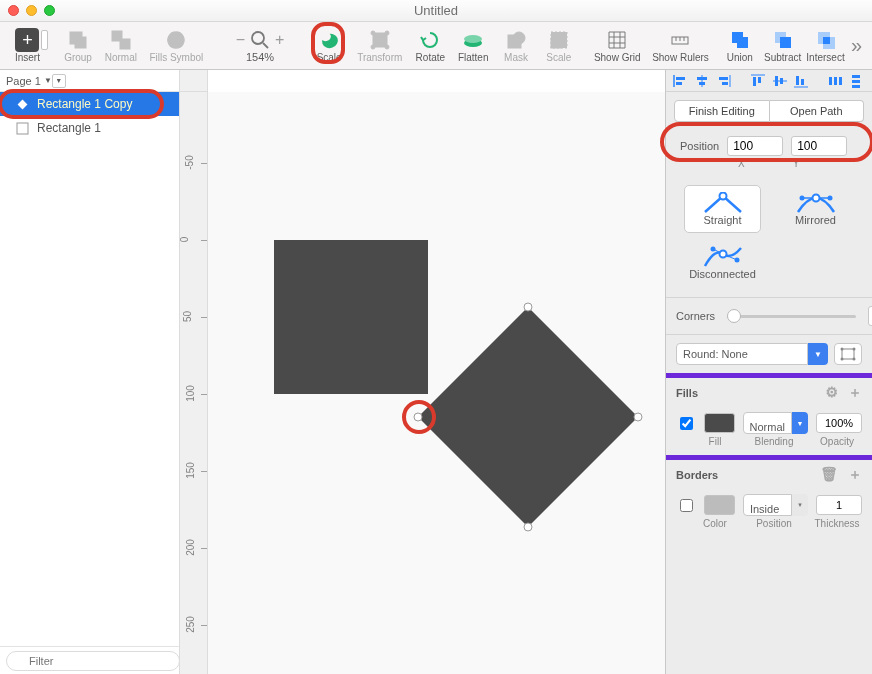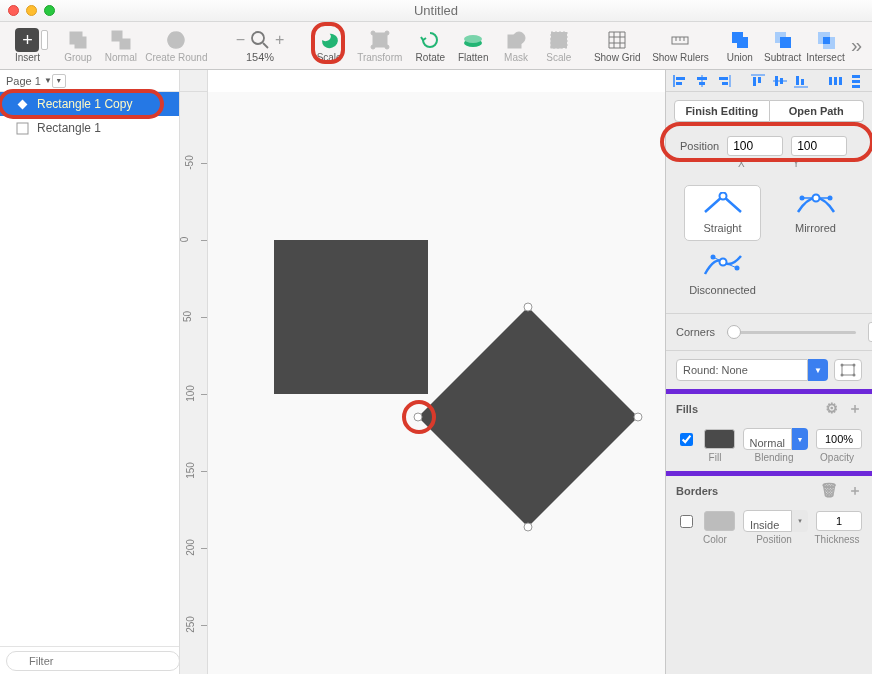--- a/index.html
+++ b/index.html
@@ -61,29 +61,29 @@
   .ruler-tick-v span{font-size:10px;color:#828282;display:block;transform:rotate(-90deg);transform-origin:center;position:absolute;left:2px;top:-6px;}
   .ruler-tick-v::after{content:"";height:1px;width:6px;background:#a0a0a0;position:absolute;right:0;top:0;}
   .top-rulers{display:flex;}
   .canvas-row{flex:1;display:flex;min-height:0;}
   .canvas{flex:1;background:var(--canvas);position:relative;overflow:hidden;}
   
   .inspector{width:207px;background:var(--panel-bg);border-left:1px solid #c8c8c8;display:flex;flex-direction:column;font-size:11px;color:var(--text);}
   .inspect-header{height:22px;border-bottom:1px solid #d4d4d4;display:flex;align-items:center;justify-content:space-around;padding:0 4px;}
   .align-ic{width:16px;height:14px;}
   .seg-btns{display:flex;margin:8px;}
-  .seg-btns button{flex:1;height:22px;background:#fff;border:1px solid #c8c8c8;font-size:11px;color:#444;font-weight:bold;}
+  .seg-btns button{flex:1;height:22px;background:#fff;border:1px solid #c8c8c8;font-size:11px;color:#444;}
   .seg-btns button:first-child{border-radius:4px 0 0 4px;}
   .seg-btns button:last-child{border-radius:0 4px 4px 0;border-left:none;}
   .pos-row{display:flex;align-items:center;gap:8px;padding:6px 10px 2px 14px;}
   .pos-row label{font-size:11px;}
   .pos-row input{width:56px;height:20px;border:1px solid #c8c8c8;border-radius:3px;text-align:left;padding:0 5px;font-size:12px;}
   .sublabels{display:flex;padding:0 10px 6px 72px;gap:48px;font-size:10px;color:#888;}
   .points-grid{display:grid;grid-template-columns:1fr 1fr;gap:6px 16px;padding:10px 18px;}
-  .pt-cell{display:flex;flex-direction:column;align-items:center;gap:8px;border:1px solid transparent;border-radius:5px;padding:6px 4px;}
+  .pt-cell{display:flex;flex-direction:column;align-items:center;gap:0;border:1px solid transparent;border-radius:5px;padding:6px 4px;}
   .pt-cell.sel{background:#fff;border:1px solid #ccc;}
   .pt-cell span{font-size:11px;}
   .pt-ico{width:40px;height:22px;}
   .corners-row{display:flex;align-items:center;gap:10px;padding:8px 10px;border-top:1px solid #d4d4d4;}
   .slider{flex:1;appearance:none;height:3px;background:#c8c8c8;border-radius:2px;}
   .slider::-webkit-slider-thumb{appearance:none;width:14px;height:14px;border-radius:50%;background:#fff;border:1px solid #b8b8b8;}
   .corners-row input[type=text]{width:46px;height:20px;border:1px solid #c8c8c8;border-radius:3px;text-align:center;font-size:12px;}
   .round-row{display:flex;gap:6px;padding:8px 10px;border-top:1px solid #d4d4d4;align-items:center;}
   .round-sel{flex:1;display:flex;height:22px;}
   .round-sel span{flex:1;background:#fff;border:1px solid #c8c8c8;border-radius:4px 0 0 4px;padding:0 6px;line-height:20px;font-size:11px;}
@@ -146,21 +146,21 @@
       </div>
     <span>Normal</span>
   </div>
   <div class="tool dis tool-wide2">
     <div class="ticon">
         <svg width="22" height="22">
           <path d="M11 3 A8 8 0 1 1 10.9 3" fill="none" stroke="#c6c6c6" stroke-width="1.5"></path>
           <path d="M8 6 A5 5 0 0 0 14 16" fill="none" stroke="#c6c6c6" stroke-width="1.5"></path>
         </svg>
       </div>
-    <span>Create Round</span>
+    <span>Fills Symbol</span>
   </div>
   <div style="width:10px"></div>
   <div class="tool tool-wide" style="width:82px;">
     <div class="zoom-block">
       <span class="zoom-sym">−</span>
       <svg width="22" height="22">
           <circle cx="9" cy="9" r="6" fill="none" stroke="#7a7a7a" stroke-width="1.8"></circle>
           <line x1="14" y1="14" x2="19" y2="19" stroke="#7a7a7a" stroke-width="1.8"></line>
         </svg>
       <span class="zoom-sym">+</span>

